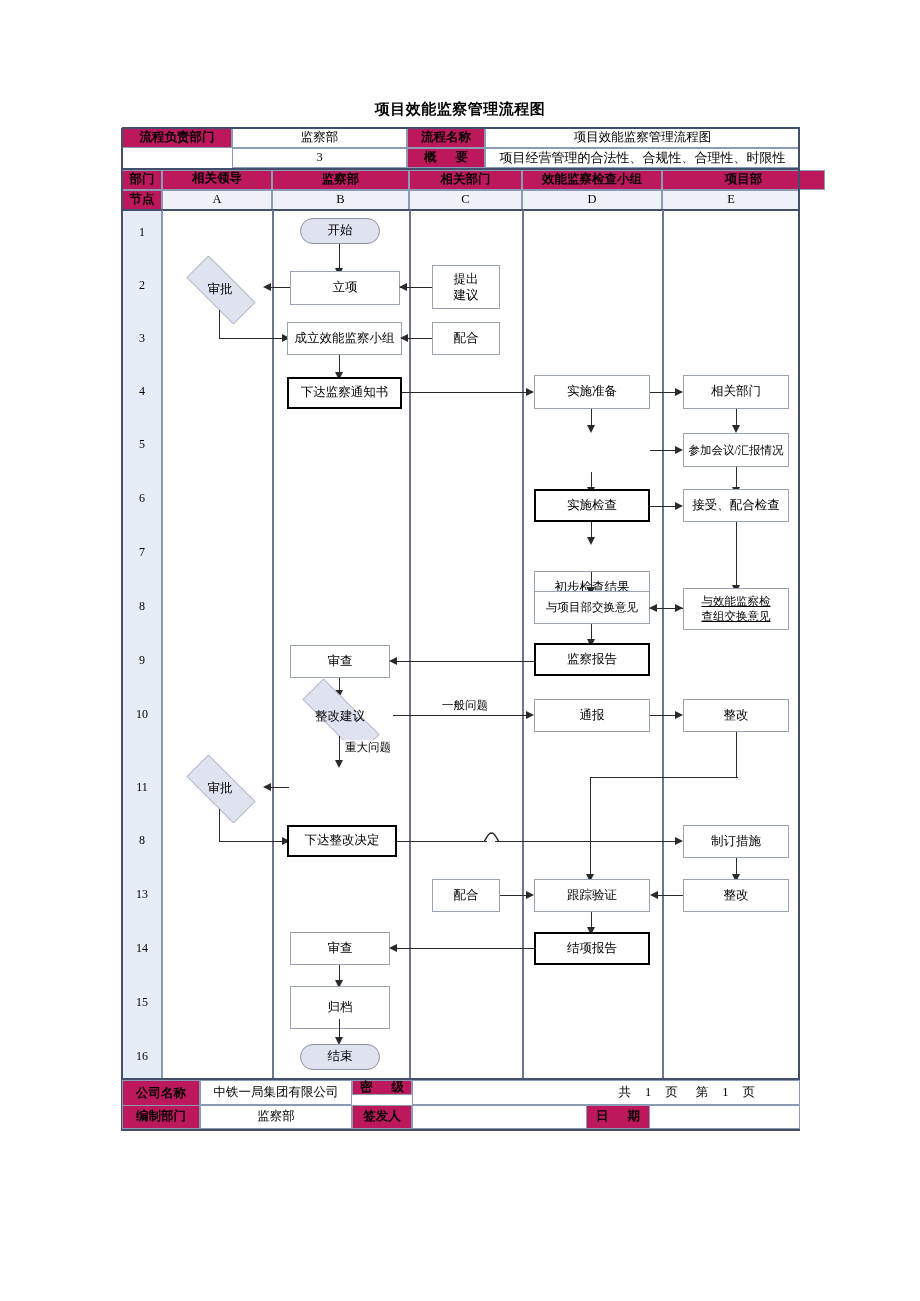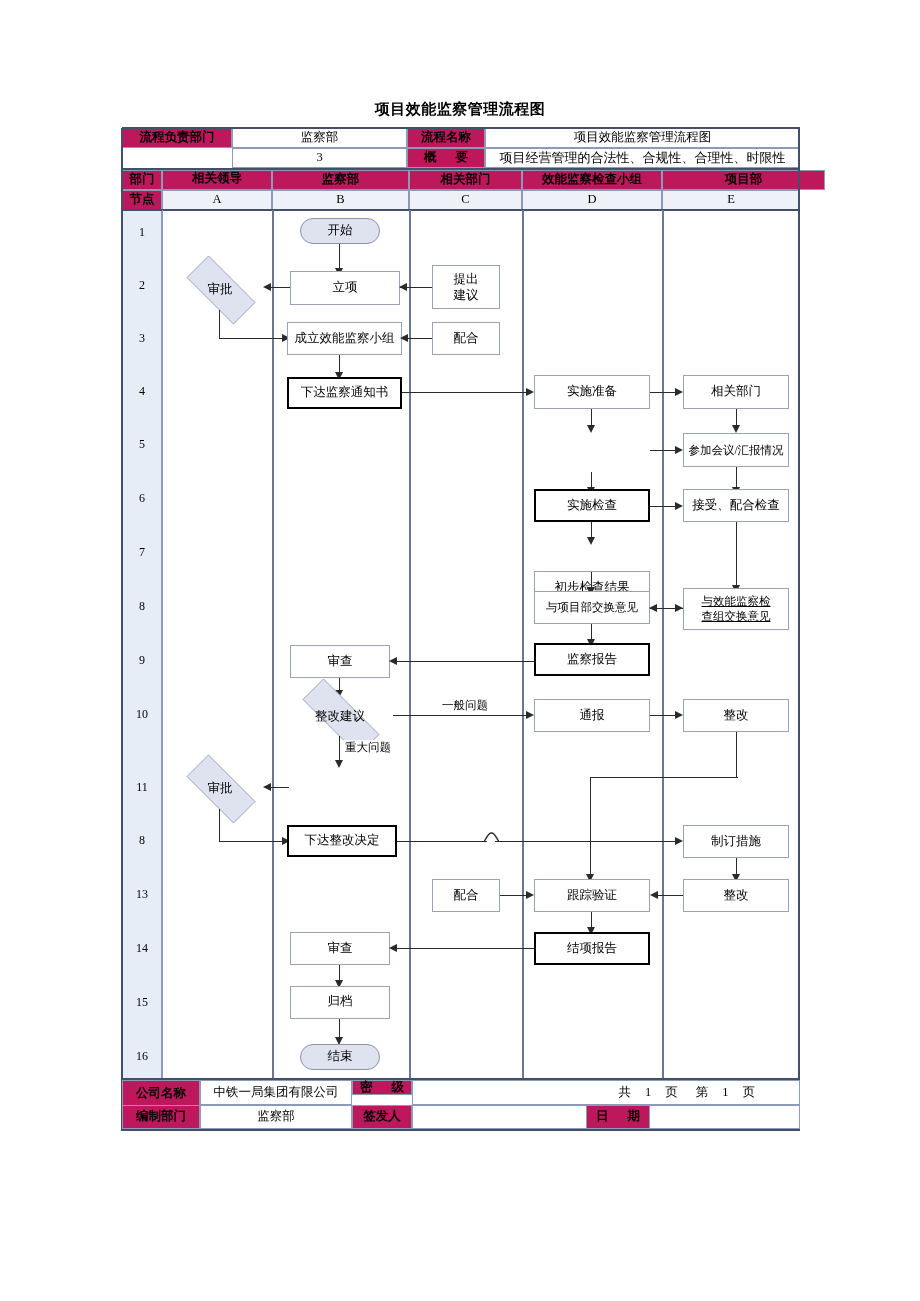--- a/index.html
+++ b/index.html
@@ -286,21 +286,21 @@
   <div class="arrow down" style="left:587px;top:927px;"></div>
 
   <div class="node bold" style="left:534px;top:932px;width:116px;height:33px;">结项报告</div>
   <div class="node" style="left:290px;top:932px;width:100px;height:33px;">审查</div>
   <div class="conn h" style="left:397px;top:948px;width:137px;"></div>
   <div class="arrow left" style="left:389px;top:944px;"></div>
 
   <div class="conn v" style="left:339px;top:965px;height:17px;"></div>
   <div class="arrow down" style="left:335px;top:980px;"></div>
 
-  <div class="node" style="left:290px;top:986px;width:100px;height:33px;font-family:Liberation Mono, monospace;">归档</div>
+  <div class="node" style="left:290px;top:986px;width:100px;height:43px;">归档</div>
   <div class="conn v" style="left:339px;top:1019px;height:21px;"></div>
   <div class="arrow down" style="left:335px;top:1037px;"></div>
 
   <div class="node term" style="left:300px;top:1044px;width:80px;height:26px;">结束</div>
 
   <div class="cell hdr" style="left:122px;top:1080px;width:78px;height:27px;">公司名称</div>
   <div class="cell" style="left:200px;top:1080px;width:152px;height:25px;">中铁一局集团有限公司</div>
   <div class="cell hdr spread8" style="left:352px;top:1080px;width:60px;height:15px;">密      级</div>
   <div class="cell" style="left:412px;top:1080px;width:388px;height:25px;justify-content:flex-end;padding-right:38px;letter-spacing:6px;">
     <span>共</span>

